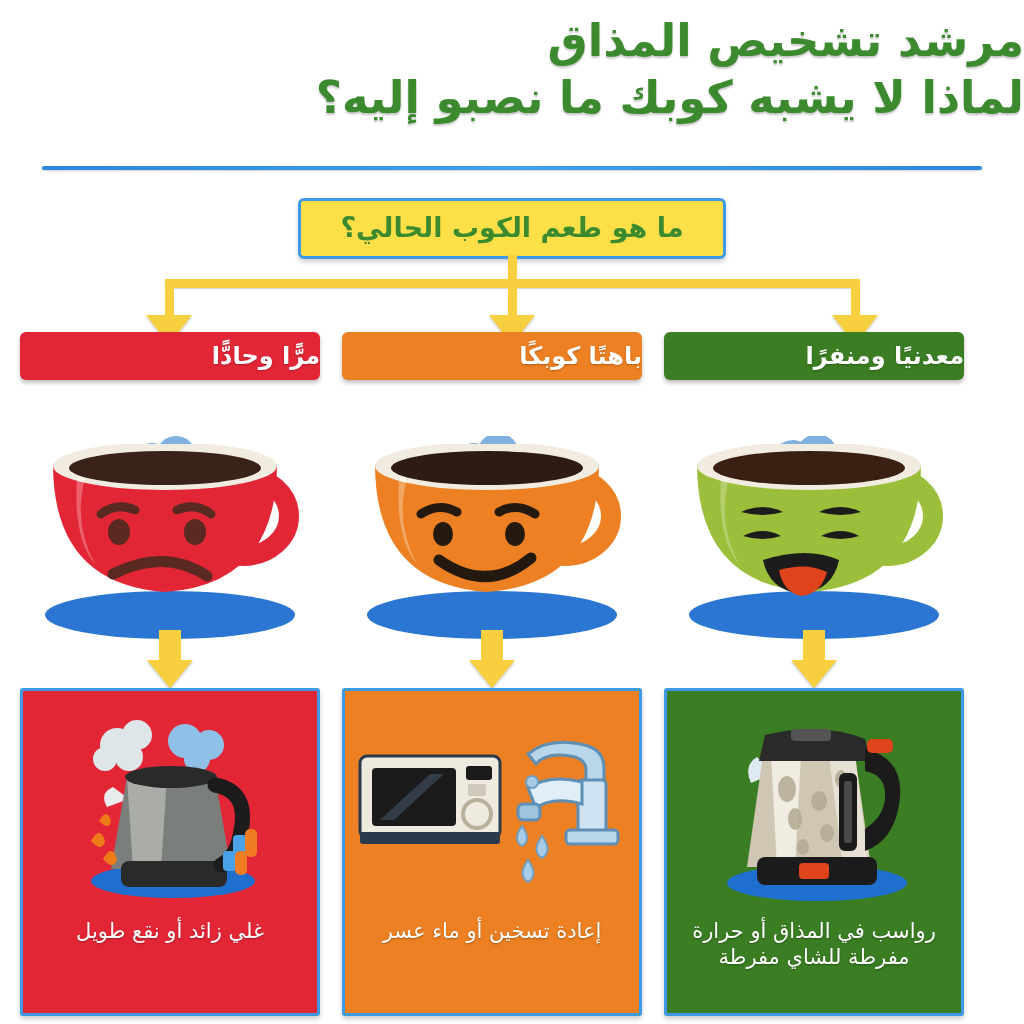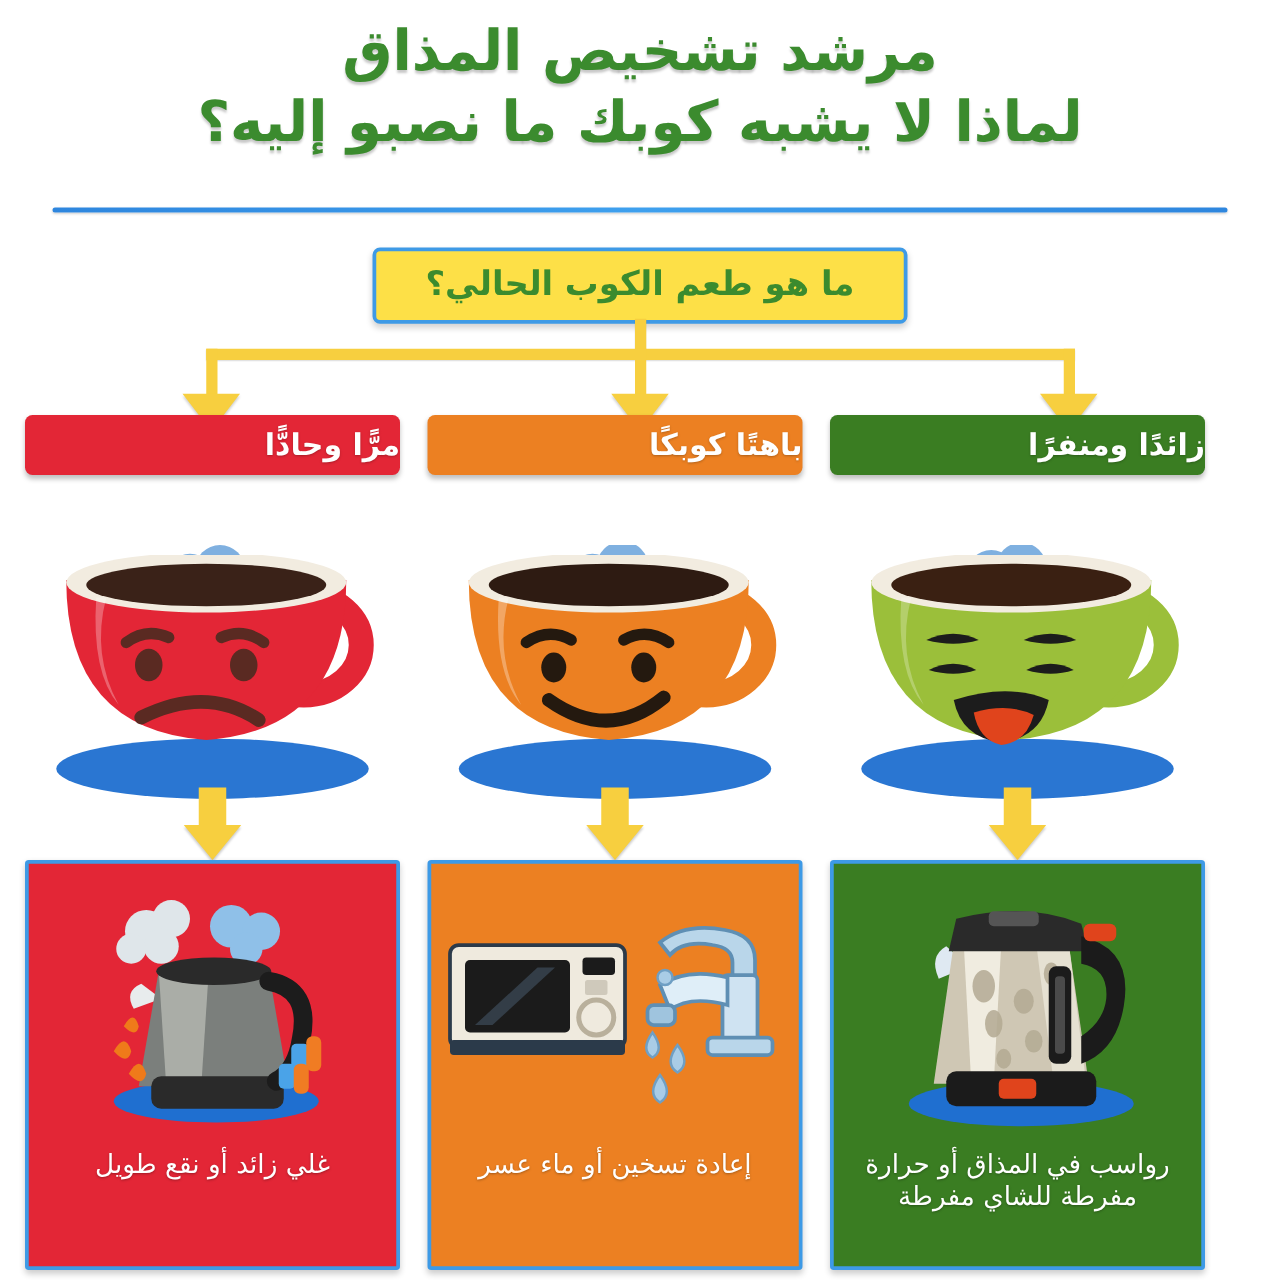--- a/index.html
+++ b/index.html
@@ -24,20 +24,21 @@
     width: 1024px;
     text-align: center;
   }
   .title-line {
     color: #3b8b2e;
     font-weight: bold;
     line-height: 1.18;
     letter-spacing: 0px;
     text-shadow: 0 2px 2px rgba(0,0,0,0.22);
     direction: rtl;
+    text-align: right;
   }
   .title-line.l1 { font-size: 45px; }
   .title-line.l2 { font-size: 45px; margin-top: 4px; }
 
   .divider {
     position: absolute;
     top: 166px;
     left: 42px;
     width: 940px;
     height: 4px;
@@ -431,21 +432,21 @@
           </svg>
         </div>
         <div class="card-caption">
           <span>إعادة تسخين أو ماء عسر</span>
         </div>
       </div>
     </div>
 
     <div class="column c3">
       <div class="tag green">
-        <span>زائدًا ومنفرًا</span>
+        <span>معدنيًا ومنفرًا</span>
       </div>
 
       <div class="cup-area">
         <div class="cup-shadow"></div>
         <svg class="steam" width="130" height="70" viewBox="0 0 130 70">
           <g fill="#7fb0e0">
             <circle cx="44" cy="24" r="20"></circle>
               <circle cx="68" cy="18" r="20"></circle>
             <circle cx="90" cy="30" r="16"></circle>
               <circle cx="58" cy="38" r="17"></circle>

